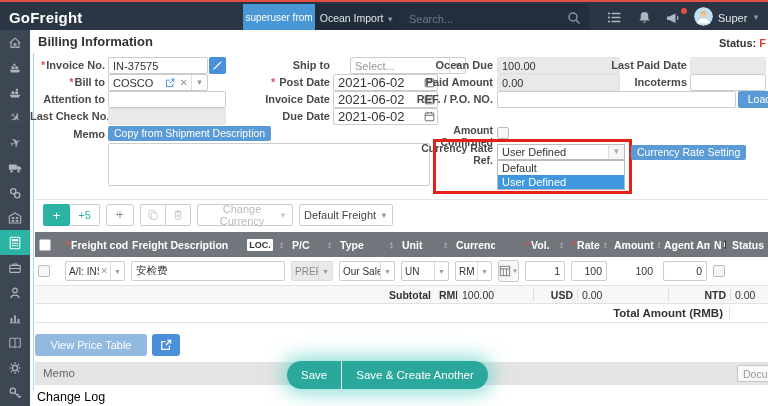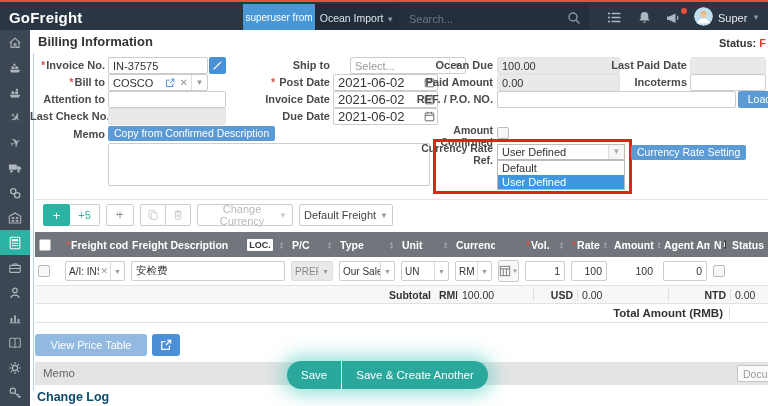--- a/index.html
+++ b/index.html
@@ -95,21 +95,21 @@
   .totrow .lblcell{width:695px;text-align:right;font-size:11.5px;font-weight:bold;color:#333;padding-right:6px;border-right:1px solid #ddd;box-sizing:border-box;}
   
   .vpt{position:absolute;left:35px;top:334px;width:112px;height:22px;background:#92b9df;color:#fff;border:none;border-radius:3px;font-size:11px;cursor:pointer;font-family:inherit;}
   .extbtn{position:absolute;left:152px;top:334px;width:28px;height:22px;background:#4a90d9;color:#fff;border:none;border-radius:3px;cursor:pointer;display:flex;align-items:center;justify-content:center;}
   .memobar{position:absolute;left:35px;top:362px;width:733px;height:23px;background:#e4e4e4;}
   .memobar .mlabel{position:absolute;left:8px;top:0;height:23px;line-height:23px;font-size:11.5px;color:#666;}
   .docbtn{position:absolute;left:702px;top:3px;height:17px;width:70px;background:#fafafa;border:1px solid #c5c5c5;border-radius:2px;color:#999;font-size:10.5px;cursor:pointer;font-family:inherit;text-align:left;padding:0 5px;box-sizing:border-box;overflow:hidden;white-space:nowrap;}
   .savepill{position:absolute;left:287px;top:361px;height:28px;display:flex;border-radius:15px;overflow:hidden;box-shadow:0 0 18px 5px rgba(61,199,184,.55);z-index:10;}
   .savepill button{background:#2aa89c;color:#fff;border:none;font-size:11.5px;cursor:pointer;font-family:inherit;padding:0 14px;}
   .savepill .sep{width:1px;background:rgba(255,255,255,.25);}
-  .changelog{position:absolute;left:37px;top:390px;font-size:12.5px;font-weight:bold;color:#0c4a6e;}
+  .changelog{position:absolute;left:37px;top:390px;font-size:12.5px;font-weight:normal;color:#000000;}
   svg{display:block;}
 </style>
 </head>
 <body>
 
 <div id="app">
 
   <div class="topline"></div>
   <div class="topbar">
     <div class="logo">GoFreight</div>
@@ -323,21 +323,21 @@
     <span class="crt">▼</span>
   </div>
 
   <div class="lbl" style="left:30px;top:91px;width:75px">Attention to</div>
   <input class="inp" style="left: 108px; top: 91px; width: 118px;" value="">
 
   <div class="lbl" style="left:30px;top:108px;width:75px">Last Check No.</div>
   <input class="inp dis" style="left: 108px; top: 108px; width: 118px;" disabled="" value="">
 
   <div class="lbl" style="left:30px;top:126px;width:75px">Memo</div>
-  <button class="btn-blue" style="left:108px;top:126px">Copy from Confirmed Description</button>
+  <button class="btn-blue" style="left:108px;top:126px">Copy from Shipment Description</button>
   <textarea class="memo-ta" style=""></textarea>
 
   <div class="lbl" style="left:240px;top:57px;width:90px">Ship to</div>
   <div class="combo" style="left:350px;top:57px;width:116px">
       <span class="txt ph">Select...</span>
       <span class="crt">▼</span>
     </div>
 
   <div class="lbl" style="left:240px;top:74px;width:90px"><span class="req">*</span> <span>Post Date</span></div>
   <div class="dateinp" style="left:333px;top:74px;width:105px">

